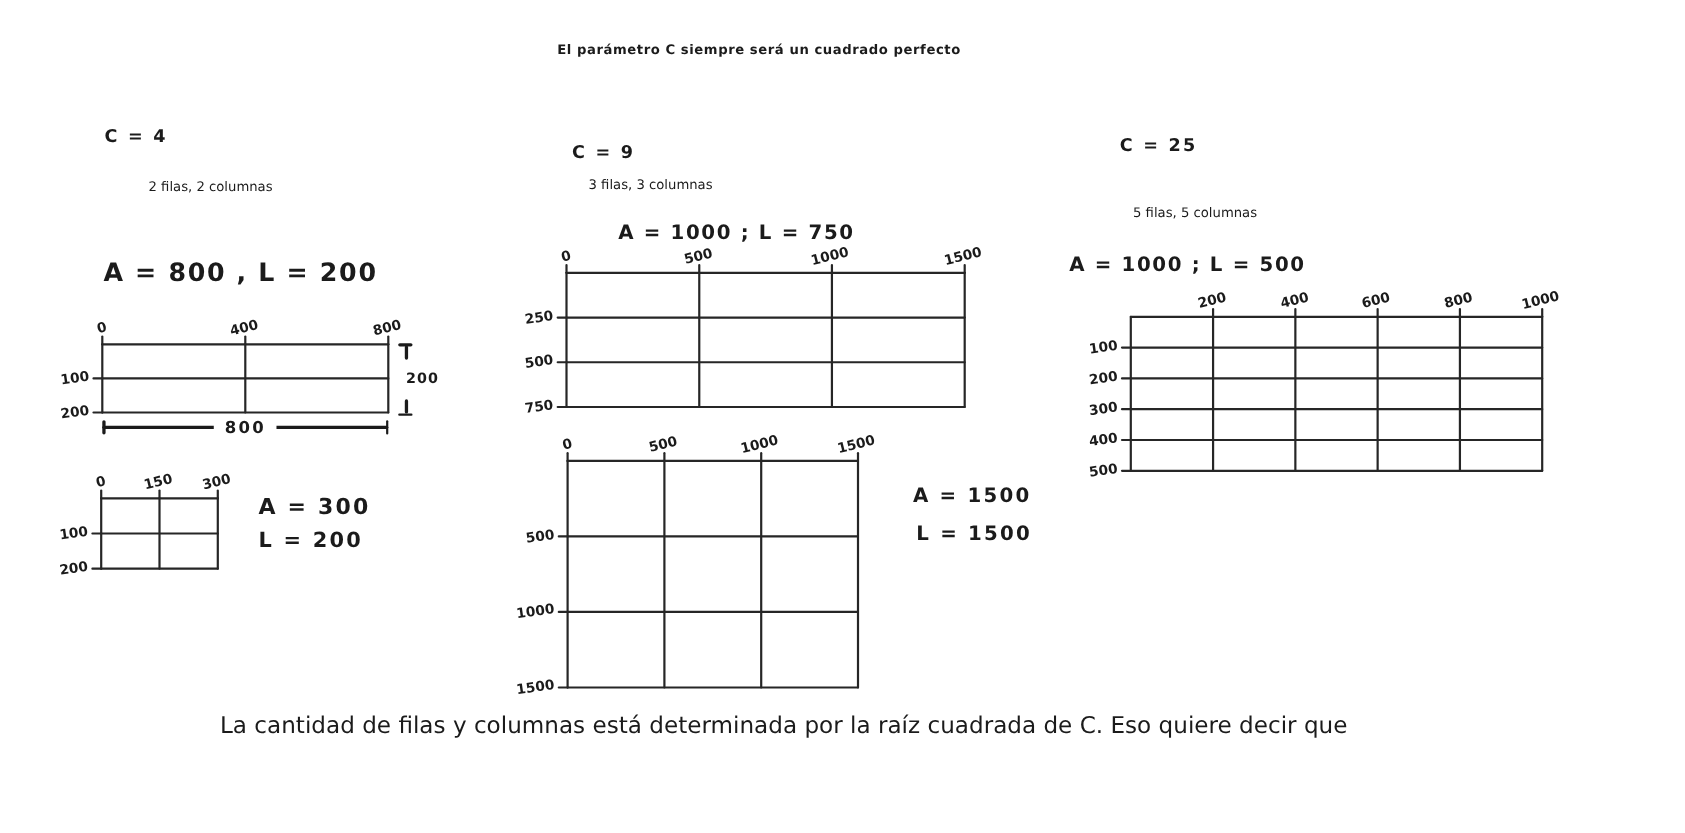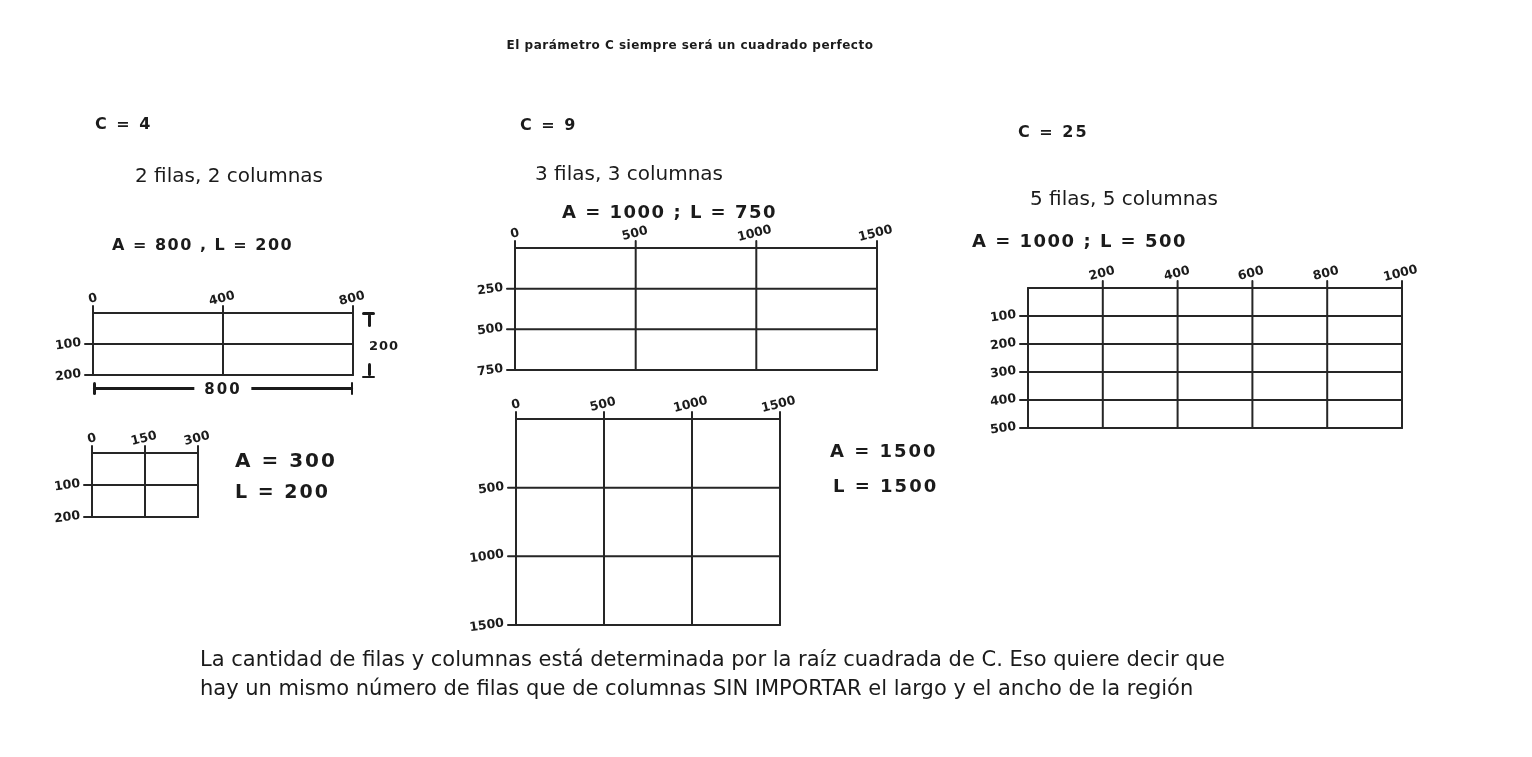--- a/index.html
+++ b/index.html
@@ -5,21 +5,21 @@
   html,body{margin:0;padding:0;background:#fff;}
   .canvas{
     position:relative;width:1532px;height:757px;background:#ffffff;
     font-family:"DejaVu Sans",sans-serif;color:#1b1b1b;overflow:hidden;
   }
   .title{
     position:absolute;top:38px;left:0;width:1380px;text-align:center;
     font-size:12px;font-weight:600;letter-spacing:.5px;
   }
   .c-label{position:absolute;font-size:16px;font-weight:600;letter-spacing:2px;}
-  .dims-label{position:absolute;font-size:20px;font-weight:500;}
+  .dims-label{position:absolute;font-size:12px;font-weight:500;}
   .params-label{position:absolute;font-size:18px;font-weight:700;letter-spacing:1.5px;}
   .side-label{position:absolute;font-size:18px;font-weight:700;letter-spacing:2px;}
   .grid-block{position:absolute;}
   .grid-block svg{position:absolute;left:0;top:0;overflow:visible;}
   .grid-block svg line{stroke:#262626;stroke-width:2;stroke-linecap:round;}
   .xtick{
     position:absolute;top:-23px;transform:translateX(-55%) rotate(-14deg);
     font-size:12.5px;font-weight:700;white-space:nowrap;
   }
   .ytick{
@@ -58,21 +58,21 @@
 </style>
 </head>
 <body>
 
 <div class="canvas">
 
   <div class="title">El parámetro C siempre será un cuadrado perfecto</div>
 
   <div class="c-label" style="left:95px;top:114px;">C = 4</div>
   <div class="dims-label" style="left:135px;top:163px;">2 filas, 2 columnas</div>
-  <div class="params-label" style="left:112px;top:235px;font-size:16px;text-align:center;">A = 800 ,   L = 200</div>
+  <div class="params-label" style="left:94px;top:235px;font-size:23px;text-align:center;">A = 800 ,   L = 200</div>
 
   <div class="grid-block" id="grid-a">
       <svg width="260" height="62">
         <line x1="0.0" y1="0" x2="0.0" y2="62"></line>
         <line x1="130.0" y1="0" x2="130.0" y2="62"></line>
         <line x1="260.0" y1="0" x2="260.0" y2="62"></line>
         <line x1="0" y1="0.0" x2="260" y2="0.0"></line>
         <line x1="0" y1="31.0" x2="260" y2="31.0"></line>
         <line x1="0" y1="62.0" x2="260" y2="62.0"></line>
         <line x1="0.0" y1="-7" x2="0.0" y2="0"></line>
@@ -120,21 +120,21 @@
       <span class="xtick" style="left: 0px;">0</span>
       <span class="xtick" style="left: 53px;">150</span>
       <span class="xtick" style="left: 106px;">300</span>
       <span class="ytick" style="top: 32px;">100</span>
       <span class="ytick" style="top: 64px;">200</span>
     </div>
 
   <div class="side-label" style="left:235px;top:448px;font-size:20px;">A = 300</div>
   <div class="side-label" style="left:235px;top:480px;font-size:19px;">L = 200</div>
 
-  <div class="c-label" style="left:520px;top:115px;">C = 9</div>
+  <div class="c-label" style="left:520px;top:129px;">C = 9</div>
   <div class="dims-label" style="left:535px;top:161px;">3 filas, 3 columnas</div>
   <div class="params-label" style="left:562px;top:201px;">A = 1000 ;   L = 750</div>
 
   <div class="grid-block" id="grid-c">
       <svg width="362" height="122">
         <line x1="0.0" y1="0" x2="0.0" y2="122"></line>
         <line x1="120.7" y1="0" x2="120.7" y2="122"></line>
         <line x1="241.3" y1="0" x2="241.3" y2="122"></line>
         <line x1="362.0" y1="0" x2="362.0" y2="122"></line>
         <line x1="0" y1="0.0" x2="362" y2="0.0"></line>
@@ -223,16 +223,15 @@
       <span class="xtick" style="left: 374px;">1000</span>
       <span class="ytick" style="top: 28px;">100</span>
       <span class="ytick" style="top: 56px;">200</span>
       <span class="ytick" style="top: 84px;">300</span>
       <span class="ytick" style="top: 112px;">400</span>
       <span class="ytick" style="top: 140px;">500</span>
     </div>
 
   <div class="footer">
     <div>La cantidad de filas y columnas está determinada por la raíz cuadrada de C. Eso quiere decir que</div>
-    <div>hay un mismo número de filas que de columnas SIN IMPORTAR el largo y el ancho de la región</div>
   </div>
 
 </div>
 
 </body></html>

